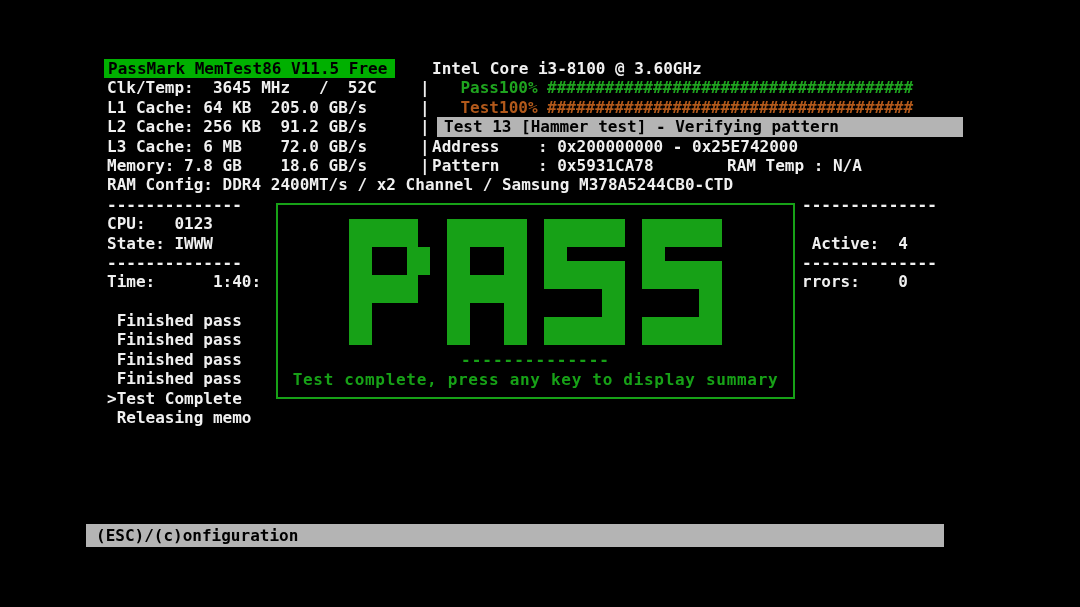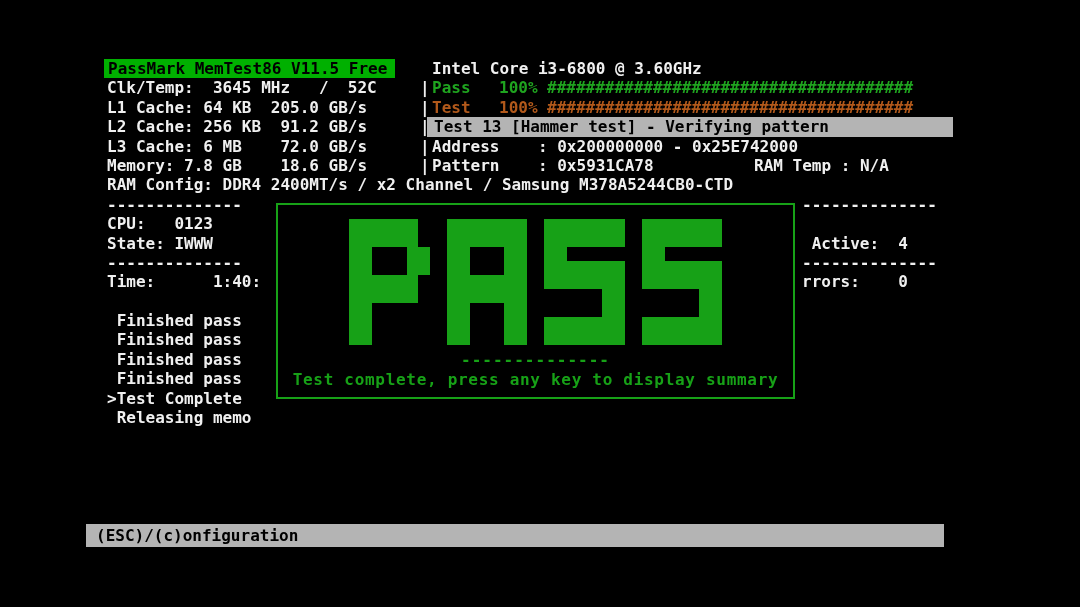--- a/index.html
+++ b/index.html
@@ -10,32 +10,32 @@
   html,body{width:1080px;height:607px;background:#000;overflow:hidden;}
   .stage{
     position:relative;width:1080px;height:435px;background:#000;
     font-family:"DejaVu Sans Mono", monospace;font-weight:bold;
   }
   .term{position:absolute;left:99px;top:59px;width:862px;}
   .line{position:relative;height:19.4px;white-space:pre;font-size:16px;line-height:19.4px;}
   .lcol{position:absolute;left:8px;top:0;color:var(--white);}
   .pipe{position:absolute;left:321px;top:0;color:var(--white);}
   .rcol{position:absolute;left:333px;top:0;color:var(--white);}
-  .rtemp{position:absolute;left:655px;top:0;color:var(--white);}
+  .rtemp{position:absolute;left:628px;top:0;color:var(--white);}
   .rfar{position:absolute;left:703px;top:0;color:var(--white);}
   .green{color:var(--green);}
   .orange{color:var(--orange);}
-  .plabel{display:inline-block;width:67px;}
+  .plabel{display:inline-block;width:67px;text-align:right;}
   .ppct{display:inline-block;width:48px;}
   .title-hl{
     position:absolute;left:5px;top:0;background:var(--titlebg);color:#000;
     padding:0 8px 0 4px;height:19.4px;
   }
   .graybar{
-    position:absolute;left:328px;top:0;background:var(--graybar);color:#000;
+    position:absolute;left:338px;top:0;background:var(--graybar);color:#000;
     width:526px;height:19.4px;padding-left:7px;
   }
   .passbox{
     position:absolute;left:276px;top:203px;width:519px;height:196px;
     border:2px solid var(--green2);background:#000;z-index:5;text-align:center;
   }
   .pass-art{display:flex;justify-content:center;gap:17px;margin-top:14px;height:126px;}
   .letter{display:grid;grid-template-columns:repeat(7,11.5px);grid-auto-rows:14px;}
   .cell{background:transparent;}
   .cell.on{background:var(--green2);}
@@ -49,21 +49,21 @@
 </style>
 </head>
 <body>
 
 <div class="stage">
 
   <div class="term">
 
     <div class="line">
       <span class="title-hl">PassMark MemTest86 V11.5 Free</span>
-      <span class="rcol">Intel Core i3-6800 @ 3.60GHz</span>
+      <span class="rcol">Intel Core i3-8100 @ 3.60GHz</span>
     </div>
 
     <div class="line">
       <span class="lcol">Clk/Temp:  3645 MHz   /  52C</span>
       <span class="pipe">|</span>
       <span class="rcol green"><span class="plabel">Pass</span><span class="ppct">100%</span><span>######################################</span></span>
     </div>
 
     <div class="line">
       <span class="lcol">L1 Cache: 64 KB  205.0 GB/s </span>

